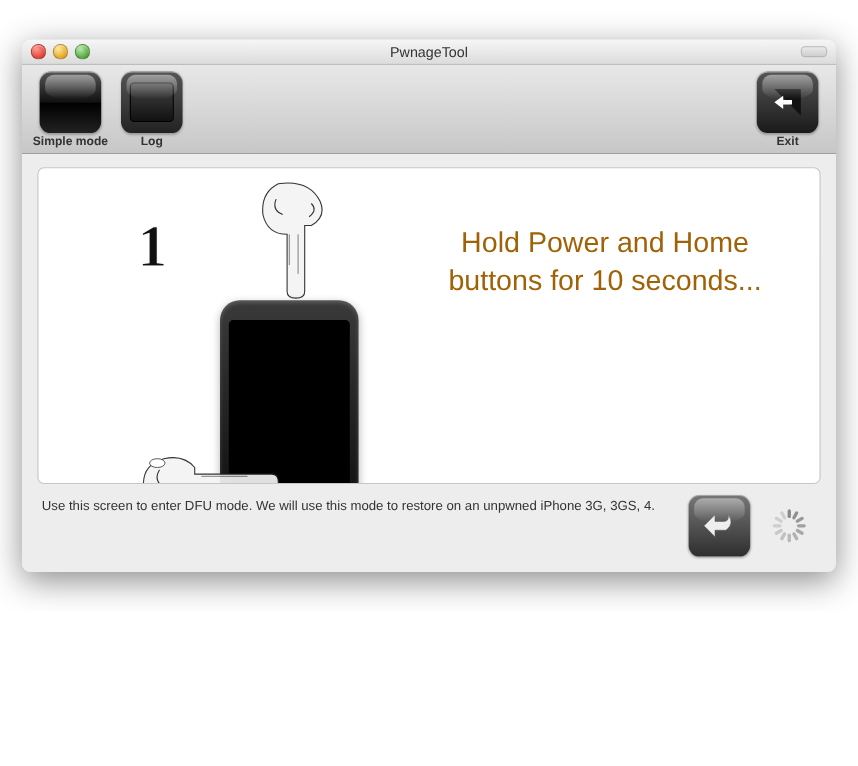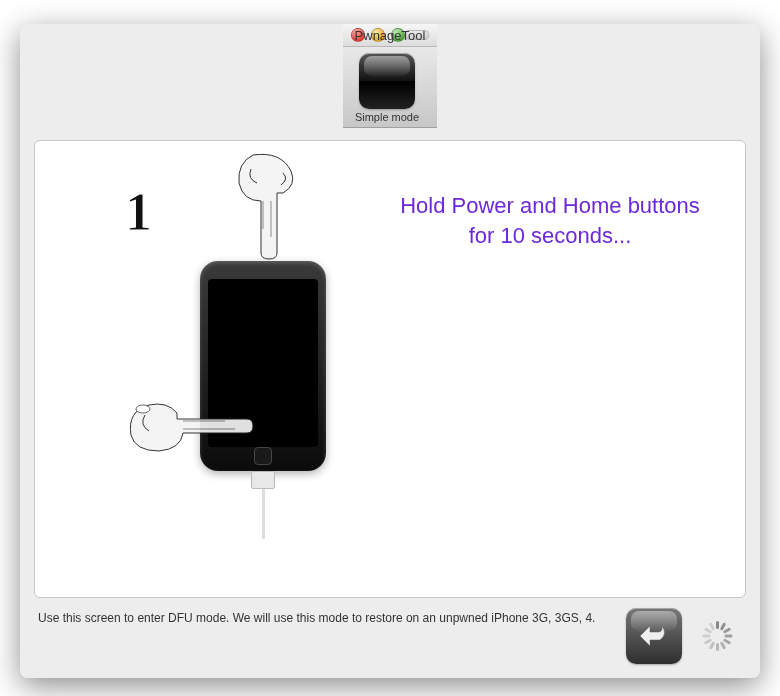--- a/index.html
+++ b/index.html
@@ -5,29 +5,28 @@
   body {
     margin: 0;
     padding: 20px;
     background: #fff;
     font-family: "Lucida Grande", "Helvetica Neue", Arial, sans-serif;
     font-size: 13px;
     color: #000;
   }
   .window {
     width: 740px;
-    height: 654px;
-    margin: 4px auto;
+    height: 484px;
+    margin: 16px auto;
     border-radius: 8px;
     box-shadow: 0 8px 30px rgba(0,0,0,0.45);
     overflow: hidden;
     display: flex;
     flex-direction: column;
     background: #ededed;
-    align-items: center;
   }
   .titlebar {
     height: 22px;
     background: linear-gradient(#f6f6f6, #dcdcdc);
     border-bottom: 1px solid #b8b8b8;
     display: flex;
     align-items: center;
     padding: 0 8px;
     position: relative;
   }
@@ -68,20 +67,21 @@
     display: flex;
     gap: 6px;
     align-items: flex-start;
   }
   .tb-item {
     display: flex;
     flex-direction: column;
     align-items: center;
     width: 68px;
     cursor: default;
+    font-weight: bold;
   }
   .tb-icon {
     width: 56px;
     height: 56px;
     border-radius: 10px;
     margin-bottom: 2px;
     position: relative;
     display: flex;
     align-items: center;
     justify-content: center;
@@ -219,22 +219,22 @@
     left: 188px; top: 8px;
     width: 90px; height: 112px;
   }
   .hand-side {
     left: 90px; top: 250px;
     width: 130px; height: 70px;
   }
   .instruction {
     flex: 1;
     padding: 50px 30px 0 10px;
-    font-size: 22px;
-    color: #6d28d9;
+    font-size: 26px;
+    color: #a16207;
     text-align: center;
     line-height: 1.35;
   }
   .footer {
     display: flex;
     align-items: flex-start;
     padding: 10px 4px 4px 4px;
     gap: 12px;
   }
   .footer-text {
@@ -300,21 +300,34 @@
     </div>
     <div class="titlebar-title">PwnageTool</div>
     <div class="pill"></div>
   </div>
 
   <div class="toolbar">
     <div class="tb-item">
       <div class="tb-icon dark gloss"></div>
       <div class="tb-label">Simple mode</div>
     </div>
+    <div class="tb-item">
+      <div class="tb-icon log-icn gloss"></div>
+      <div class="tb-label">Log</div>
+    </div>
     <div class="spacer"></div>
+    <div class="tb-item">
+      <div class="tb-icon exit-icn gloss">
+        <svg width="36" height="36" viewBox="0 0 36 36">
+          <path d="M6 6 L30 6 L30 30 Z" fill="#111"></path>
+          <path d="M22 16 L14 16 L14 12 L6 18 L14 24 L14 20 L22 20 Z" fill="#fff"></path>
+        </svg>
+      </div>
+      <div class="tb-label">Exit</div>
+    </div>
   </div>
 
   <div class="content">
     <div class="panel">
       <div class="illustration">
         <div class="step-num">1</div>
 
         <div class="hand hand-top">
           <svg width="90" height="112" viewBox="0 0 90 112">
             <g class="pointing-finger">

